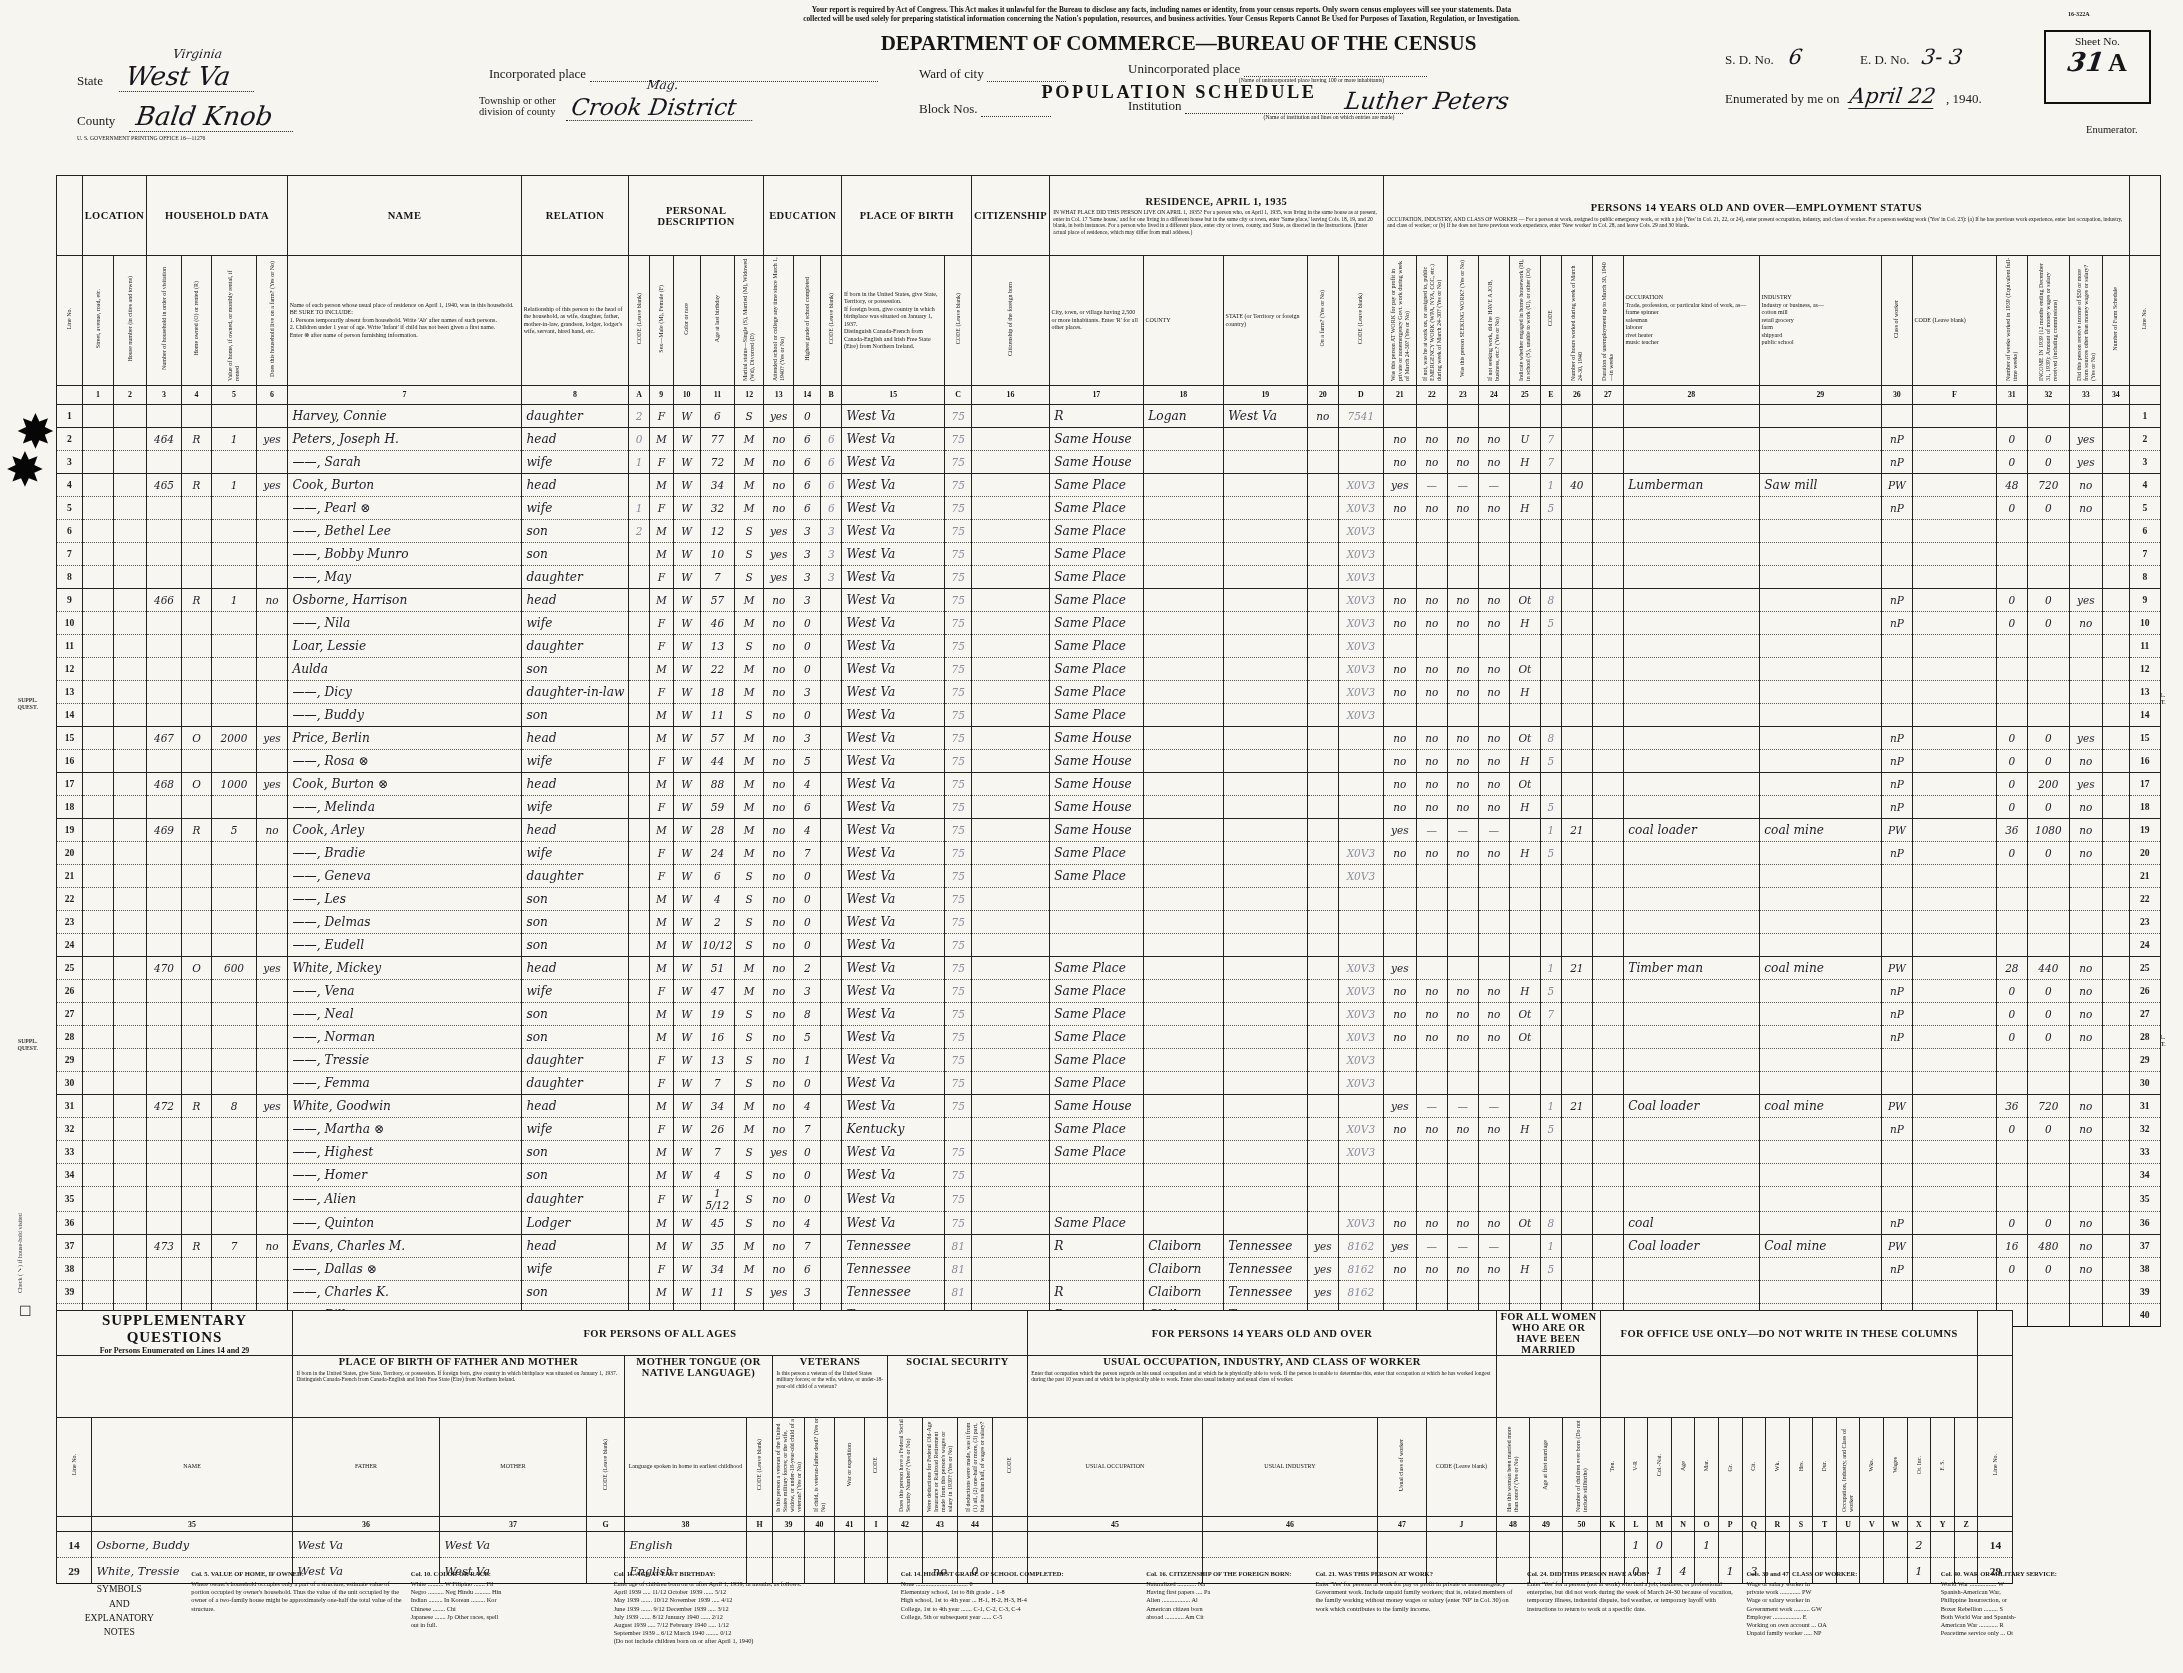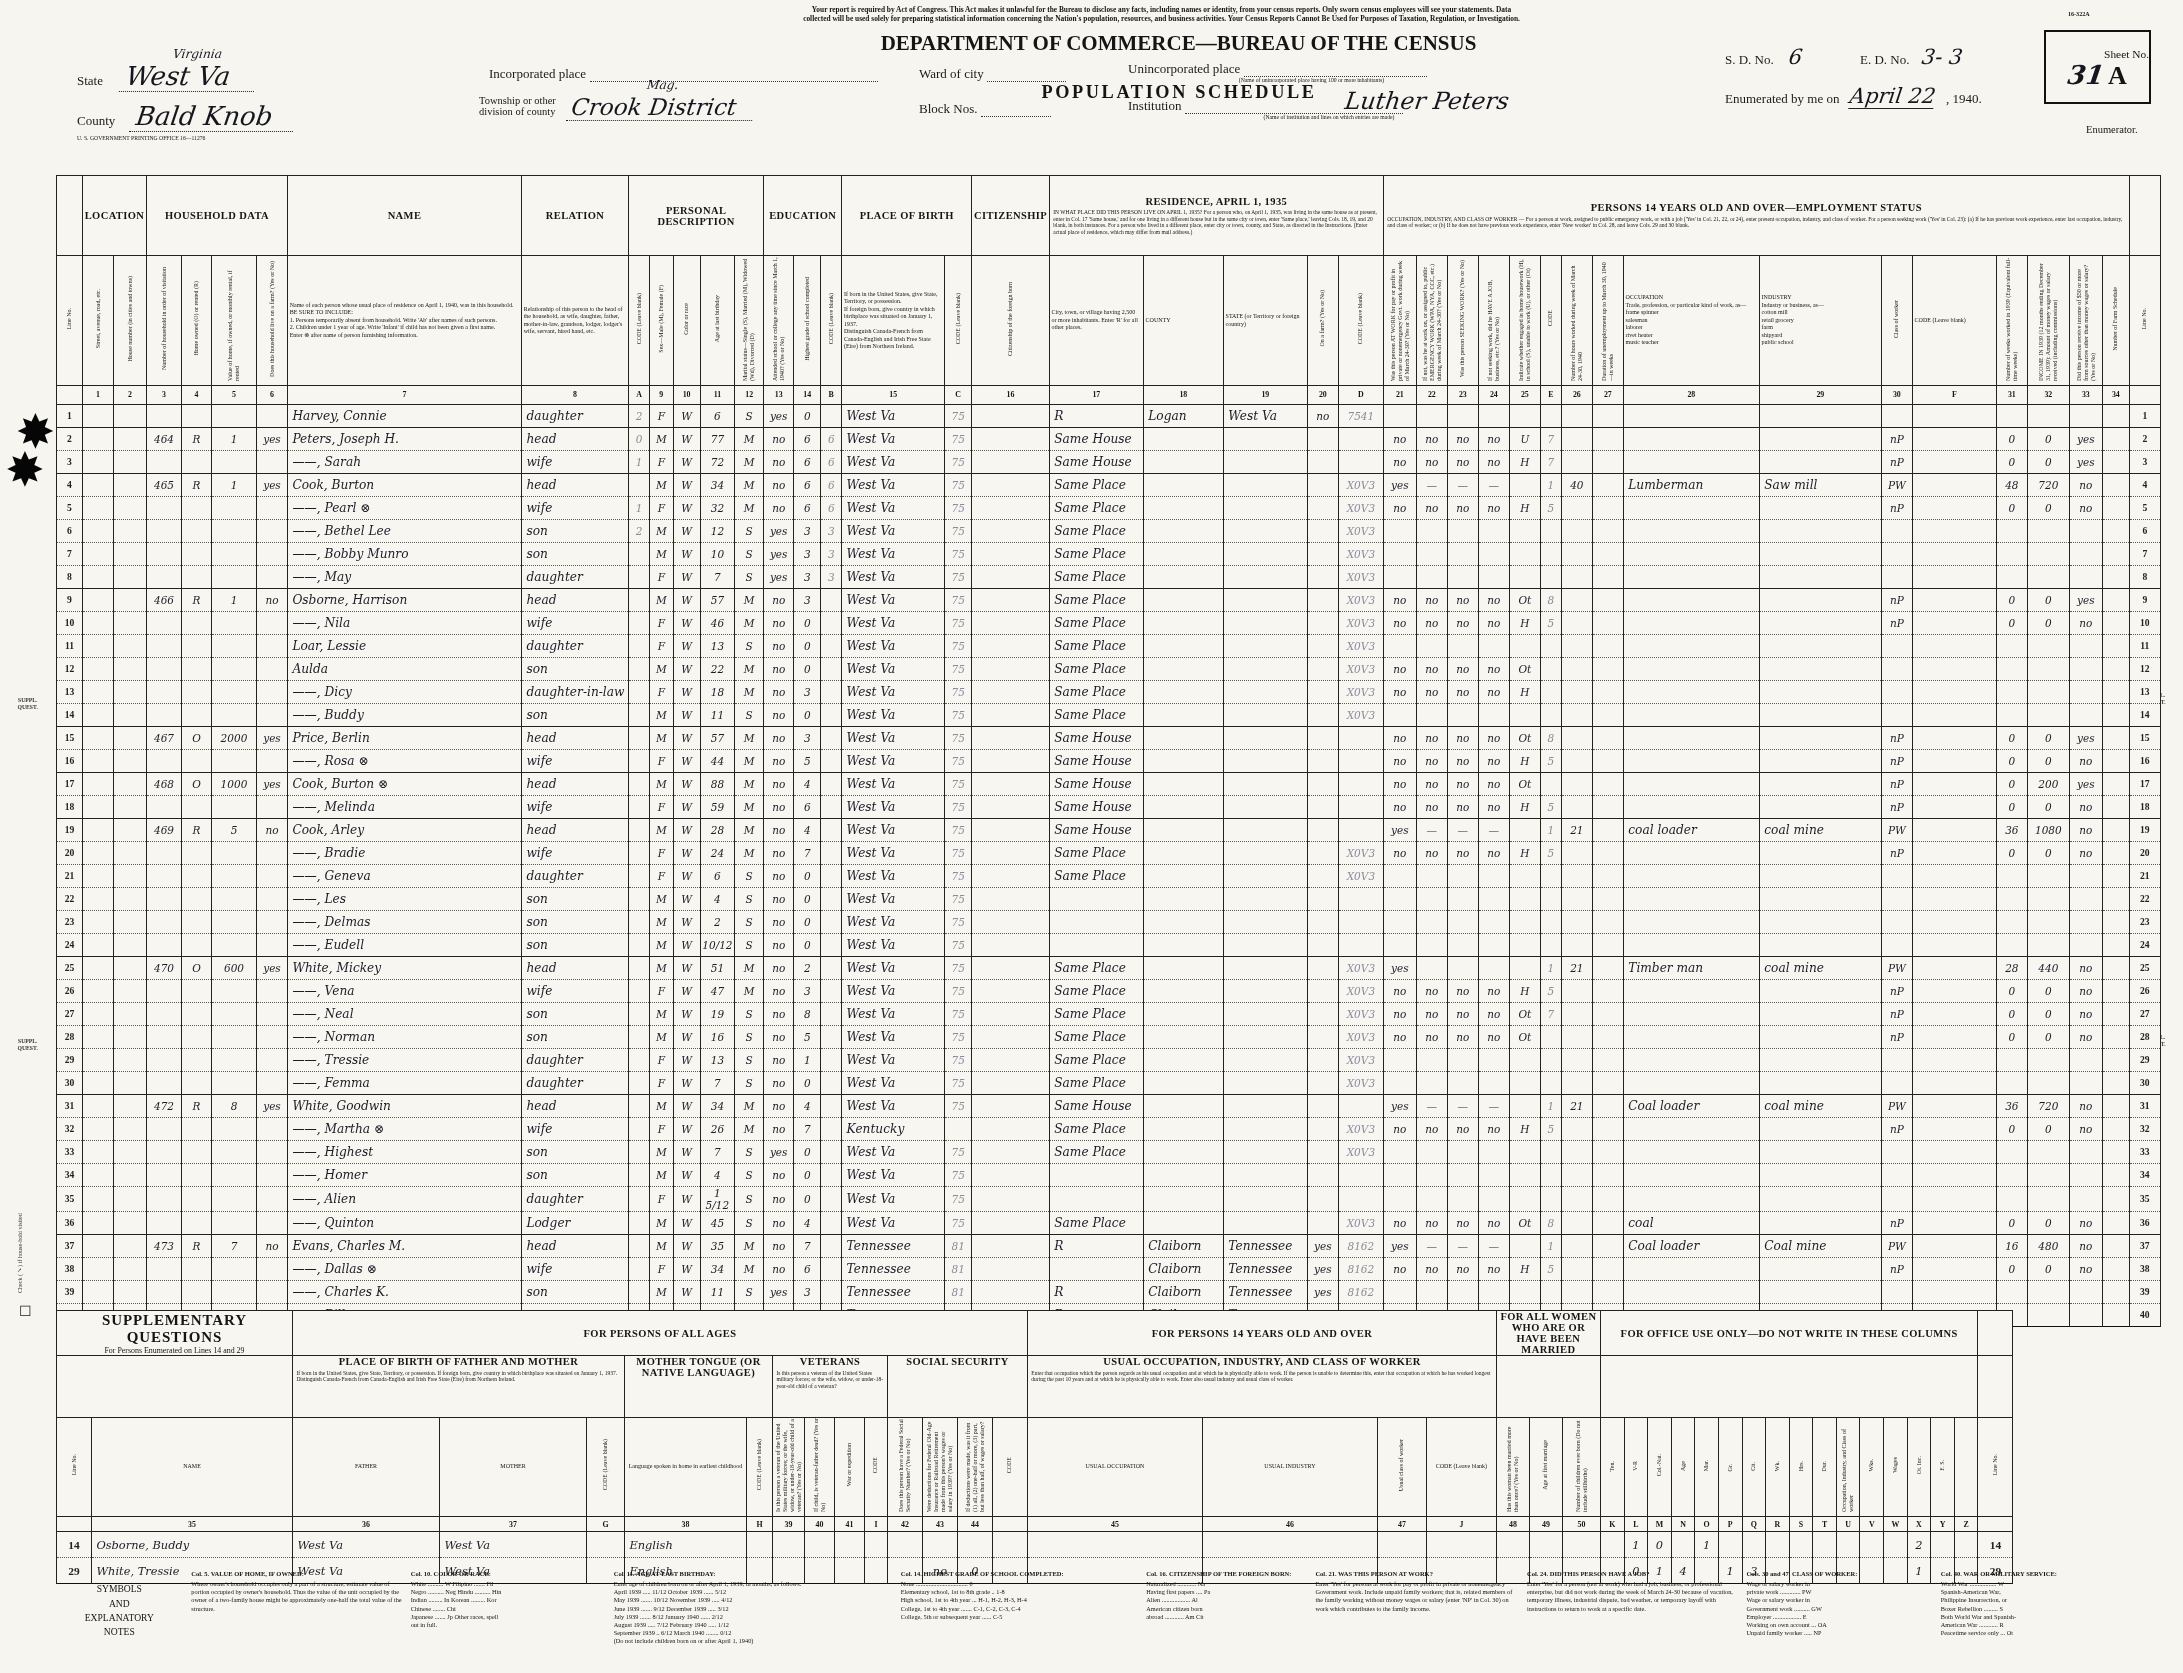--- a/index.html
+++ b/index.html
@@ -13,21 +13,21 @@
   .hw{font-family:"DejaVu Serif",serif;font-style:italic;color:#1c1c28;}
   .hwv{font-family:"DejaVu Serif",serif;font-style:italic;color:#16161f;display:inline-block;transform:skewX(-8deg);}
   .big{font-size:26px;}
   .med{font-size:21px;}
   .above{font-size:12.2px;position:absolute;}
   .bold{font-weight:bold;}
   .ctr{text-align:center;}
 
   
   .sheetbox{border:2.6px solid #111;width:103px;height:70px;text-align:center;background:#f6f5ef;}
-  .sheetbox .slab{font-size:11.4px;padding-top:16px;text-align:right;}
+  .sheetbox .slab{font-size:11.4px;padding-top:3px;}
   .sheetbox .sval{font-size:26px;font-weight:bold;}
 
   
   table{border-collapse:collapse;table-layout:fixed;background:#f7f6f0;}
   th,td{border:0.9px solid #23221f;padding:0 1.7px;overflow:hidden;}
   thead th{font-weight:normal;}
   .grprow th{height:79px;vertical-align:middle;text-align:center;}
   .grp-title{font-size:10.5px;font-weight:bold;letter-spacing:0.4px;}
   .grp-note{font-size:5.5px;font-weight:normal;text-align:left;line-height:1.2;margin-top:2.6px;padding:0 1.7px;}
   .labrow th{height:129px;vertical-align:middle;}
@@ -42,21 +42,21 @@
   td.printed{font-family:"Liberation Serif",serif;font-style:normal;font-size:9.6px;font-weight:bold;text-align:center;color:#222;}
   td.pencil{color:#8b8b9e;}
   td.hw{font-family:"DejaVu Serif",serif;font-style:italic;}
   #sup-table tbody tr{height:26px;}
   #sup-table tbody td{font-size:11.4px;}
   #sup-table .grprow th{height:23px;}
   #sup-table .grp2row th{height:61px;vertical-align:top;text-align:center;}
   #sup-table .labrow th{height:94px;}
   #sup-table .numrow th{height:14px;}
   .supptitle{font-size:15px;font-weight:bold;letter-spacing:0.9px;}
-  .suppsub{font-size:7.9px;font-weight:normal;}
+  .suppsub{font-size:7.9px;font-weight:bold;}
 
   
   .notes{position:absolute;left:56px;top:1570px;width:2079px;display:flex;gap:8.7px;align-items:flex-start;}
   .nblock{font-size:6.3px;line-height:1.3;}
   .nblock .ntitle{font-weight:bold;margin-bottom:1.7px;font-size:6.5px;}
   .nlabel{font-weight:normal;text-align:center;font-size:9.6px;line-height:1.5;white-space:pre-line;padding-top:12.2px;}
 
   .star{position:absolute;font-size:47px;line-height:1;color:#060606;}
   .marginnote{position:absolute;font-size:5.7px;font-weight:bold;line-height:1.2;text-align:center;color:#333;}
   .vertnote{position:absolute;font-size:6.1px;writing-mode:vertical-rl;transform:rotate(180deg);color:#333;}

